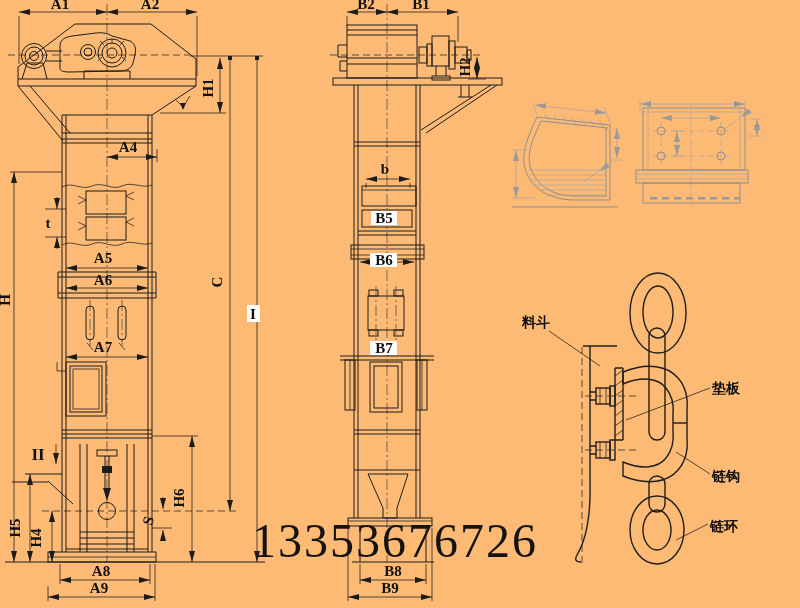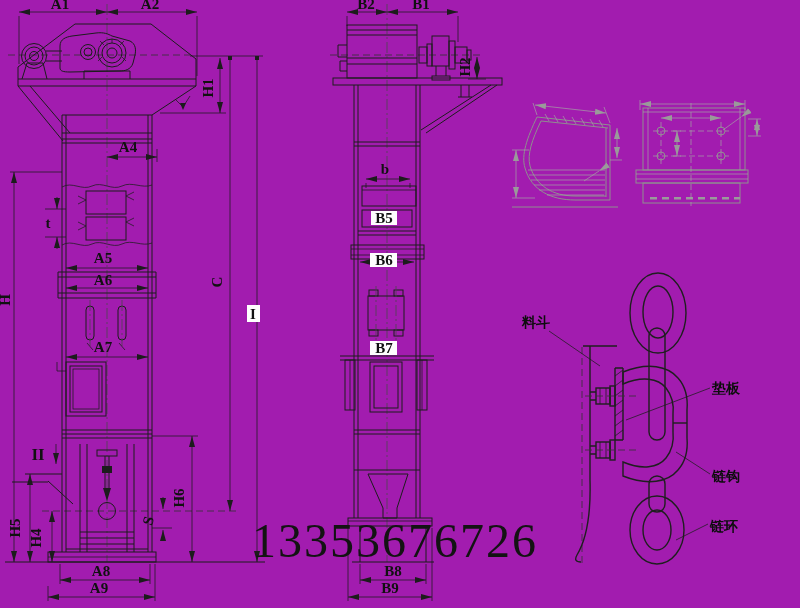--- a/index.html
+++ b/index.html
@@ -1,16 +1,16 @@
 <!DOCTYPE html>
 <html><head>
 <meta charset="utf-8">
 <style>
   html,body{margin:0;padding:0;background:#ffffff;}
-  .stage{position:relative;width:800px;height:608px;background:#a21caf;overflow:hidden;}
+  .stage{position:relative;width:800px;height:608px;background:#fdba74;overflow:hidden;}
   svg{display:block}
   .k{stroke:#1c1c1c;stroke-width:1;fill:none;}
   .k2{stroke:#1f1f1f;stroke-width:1.4;fill:none;}
   .thin{stroke:#1c1c1c;stroke-width:.75;fill:none;}
   .dash{stroke:#4a4a4a;stroke-width:.75;fill:none;stroke-dasharray:11 3 2 3;}
   .dash2{stroke:#333;stroke-width:.8;fill:none;stroke-dasharray:7 4;}
   .g{stroke:#8f8f8f;stroke-width:1;fill:none;}
   .gthin{stroke:#a3a3a3;stroke-width:.7;fill:none;}
   .gdash{stroke:#a3a3a3;stroke-width:.7;fill:none;stroke-dasharray:6 3;}
   .fillk{fill:#1c1c1c;stroke:none;}

